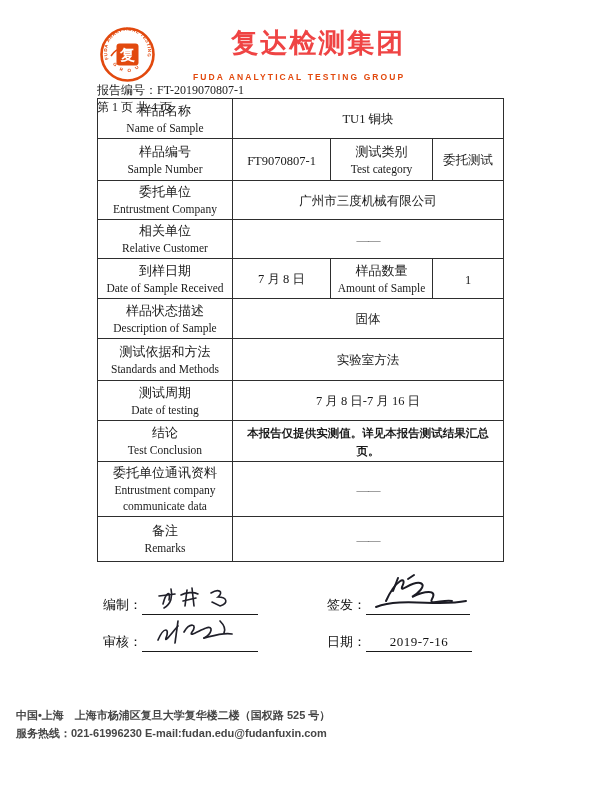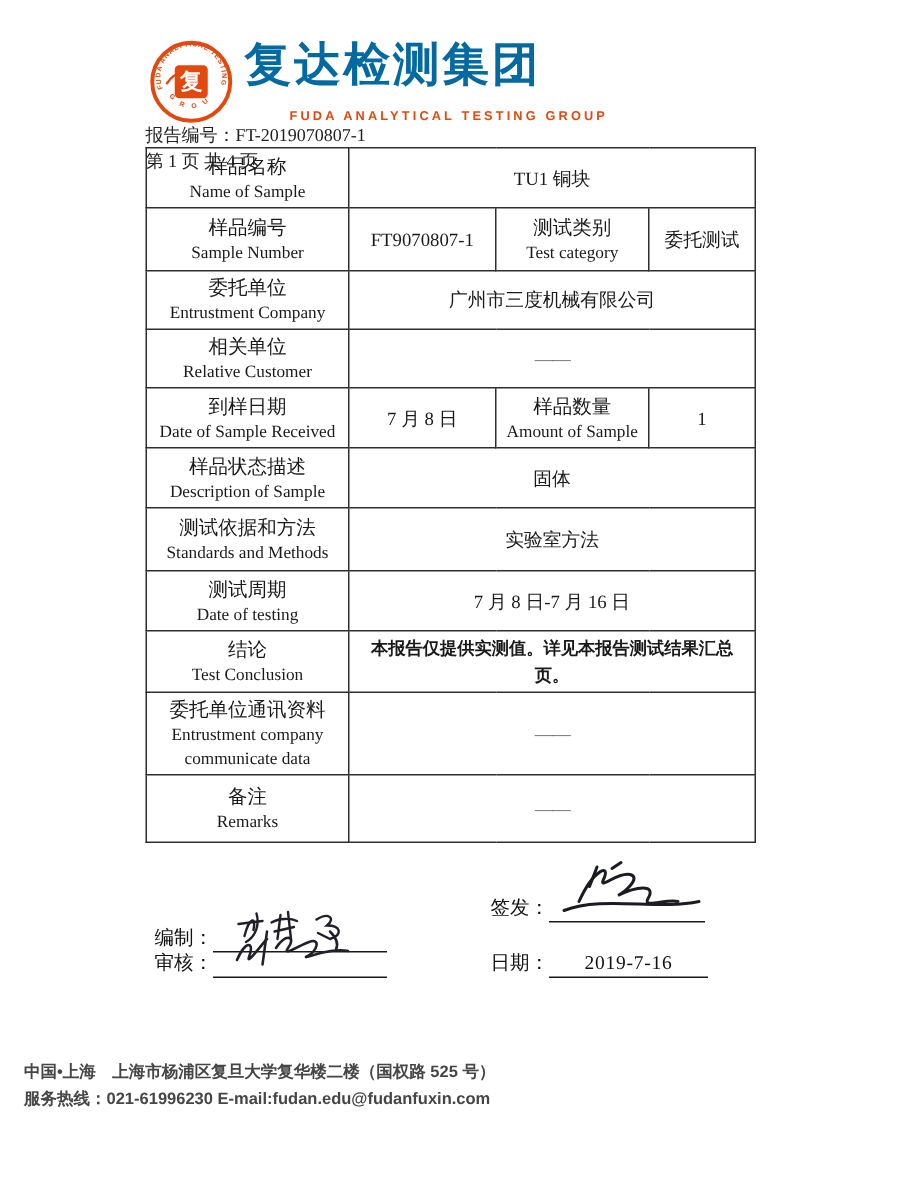--- a/index.html
+++ b/index.html
@@ -6,21 +6,21 @@
   .page{
     width:600px;height:800px;background:#ffffff;position:relative;
     margin:0 auto;overflow:hidden;
     font-family:"Liberation Serif","DejaVu Serif",serif;color:#1a1a1a;
   }
   
   .brand{position:absolute;left:99px;top:26px;display:flex;align-items:center;}
   .brand-text{margin-left:7px;display:flex;flex-direction:column;}
   .brand-cn{
     font-family:"Liberation Sans","DejaVu Sans",sans-serif;
-    font-size:31px;font-weight:bold;letter-spacing:2px;line-height:30px;color:#0369a1;
+    font-size:27px;font-weight:bold;letter-spacing:2px;line-height:30px;color:#ef4444;text-align:right;
   }
   .brand-en{
     font-family:"Liberation Sans","DejaVu Sans",sans-serif;
     font-size:8.5px;font-weight:bold;letter-spacing:2.1px;margin-top:14px;color:#E2490E;padding-left:30px;
   }
   
   .report-line{
     position:absolute;left:97px;top:82px;width:406px;
     display:flex;justify-content:space-between;font-size:12px;color:#222;flex-direction:column;
   }
@@ -214,21 +214,21 @@
         <span class="lbl-cn">备注</span>
         <span class="lbl-en">Remarks</span>
       </td>
       <td colspan="3">
         <span class="val dash">——</span>
       </td>
     </tr>
   </tbody>
     </table>
 
-  <div class="sig-group" style="left:103px;top:616px;text-align:center;">
+  <div class="sig-group" style="left:103px;top:596px;text-align:center;">
     <span class="sig-label">编制：</span>
     <span class="sig-line" style="width:116px">
       <svg class="sig-art" style="left:14px;top:-13px;" width="86" height="28" viewBox="0 0 86 28">
         <g fill="none" stroke="#20202a" stroke-width="1.6" stroke-linecap="round">
           <path d="M7,20 C10,8 15,6 13,16"></path>
           <path d="M3,12 L19,10"></path>
           <path d="M15,5 C17,12 15,20 8,24"></path>
           <path d="M31,6 L29,22"></path>
           <path d="M25,11 C30,8 38,8 42,10"></path>
           <path d="M27,17 L40,14"></path>

